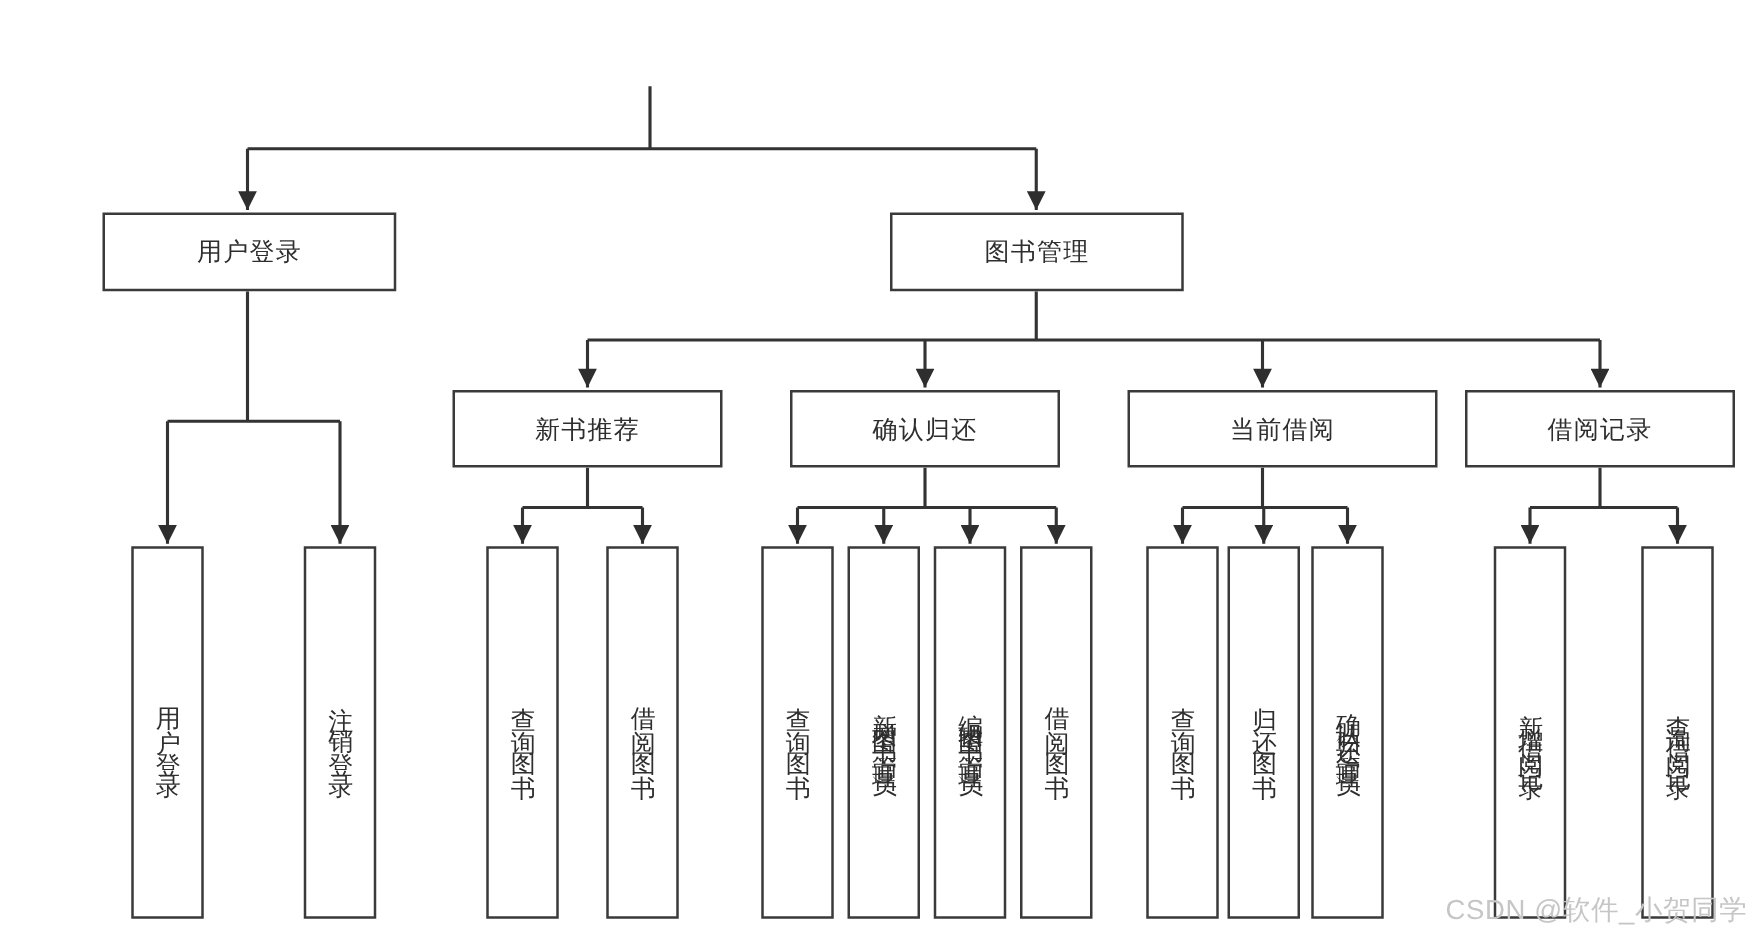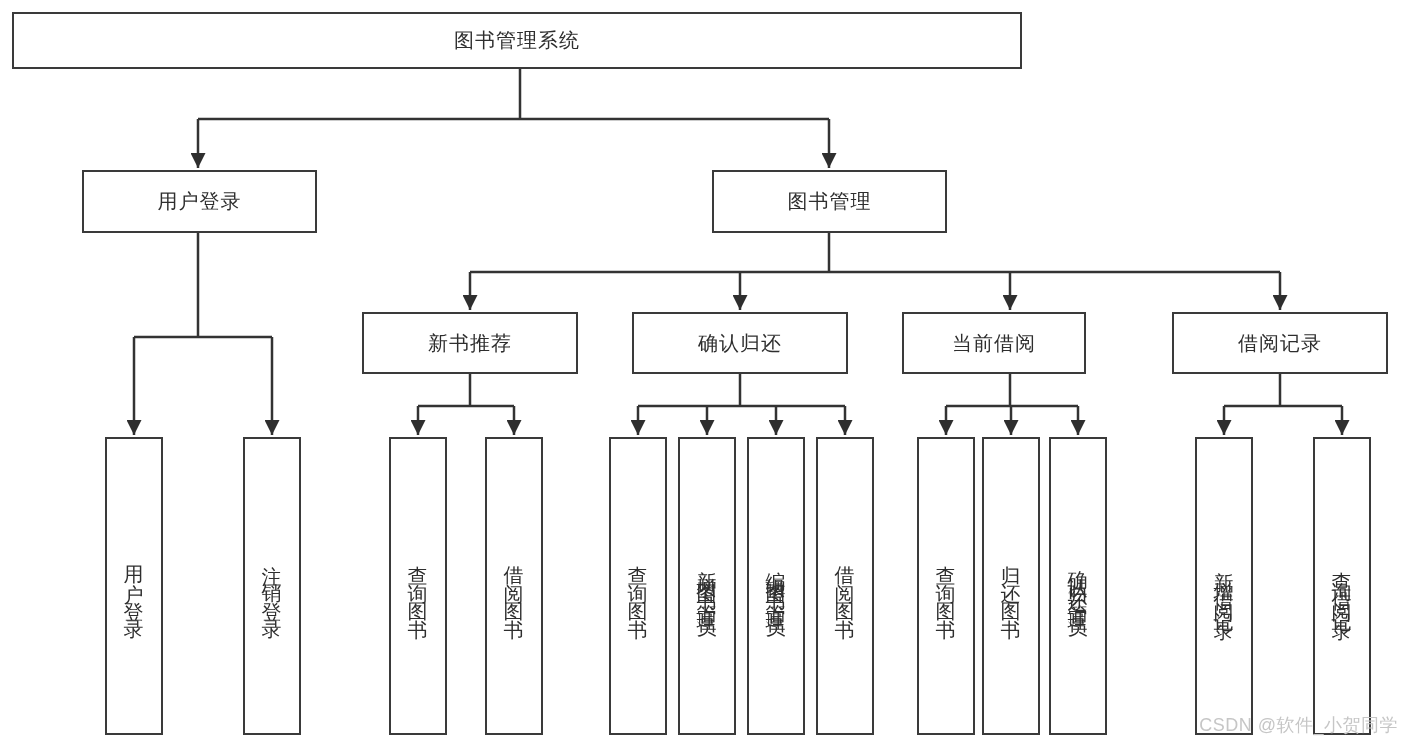--- a/index.html
+++ b/index.html
@@ -46,21 +46,21 @@
     white-space: nowrap;
   }
   .sp-wide span  { letter-spacing: 0.9em; }
   .sp-mid span   { letter-spacing: 0.5em; }
   .sp-tight span { letter-spacing: 0.34em; }
   .watermark {
     position: absolute;
     top: 713px;
     right: 7px;
     z-index: 5;
-    font-size: 18px;
+    font-size: 22px;
     color: #c6c6c6;
     letter-spacing: 0.5px;
     white-space: nowrap;
   }
 </style>
 </head>
 <body>
 
 <div class="stage">
 
@@ -99,38 +99,35 @@
     <line class="wire" x1="845" y1="406" x2="845" y2="435" marker-end="url(#arrow)"></line>
 
     <line class="wire" x1="946" y1="406" x2="946" y2="435" marker-end="url(#arrow)"></line>
     <line class="wire" x1="1011" y1="406" x2="1011" y2="435" marker-end="url(#arrow)"></line>
     <line class="wire" x1="1078" y1="406" x2="1078" y2="435" marker-end="url(#arrow)"></line>
 
     <line class="wire" x1="1224" y1="406" x2="1224" y2="435" marker-end="url(#arrow)"></line>
     <line class="wire" x1="1342" y1="406" x2="1342" y2="435" marker-end="url(#arrow)"></line>
   </svg>
 
-  <div class="node" style="left:12px; top:12px; width:1010px; height:57px;">
-    <span>图书管理系统</span>
-  </div>
 
   <div class="node" style="left:82px; top:170px; width:235px; height:63px;">
     <span>用户登录</span>
   </div>
   <div class="node" style="left:362px; top:312px; width:216px; height:62px;">
     <span>新书推荐</span>
   </div>
 
   <div class="node" style="left:712px; top:170px; width:235px; height:63px;">
     <span>图书管理</span>
   </div>
   <div class="node" style="left:632px; top:312px; width:216px; height:62px;">
     <span>确认归还</span>
   </div>
-  <div class="node" style="left:902px; top:312px; width:184px; height:62px;">
+  <div class="node" style="left:902px; top:312px; width:248px; height:62px;">
     <span>当前借阅</span>
   </div>
   <div class="node" style="left:1172px; top:312px; width:216px; height:62px;">
     <span>借阅记录</span>
   </div>
 
   <div class="node vnode sp-wide" style="left:105px;">
     <span>用户登录</span>
   </div>
   <div class="node vnode sp-wide" style="left:243px;">

